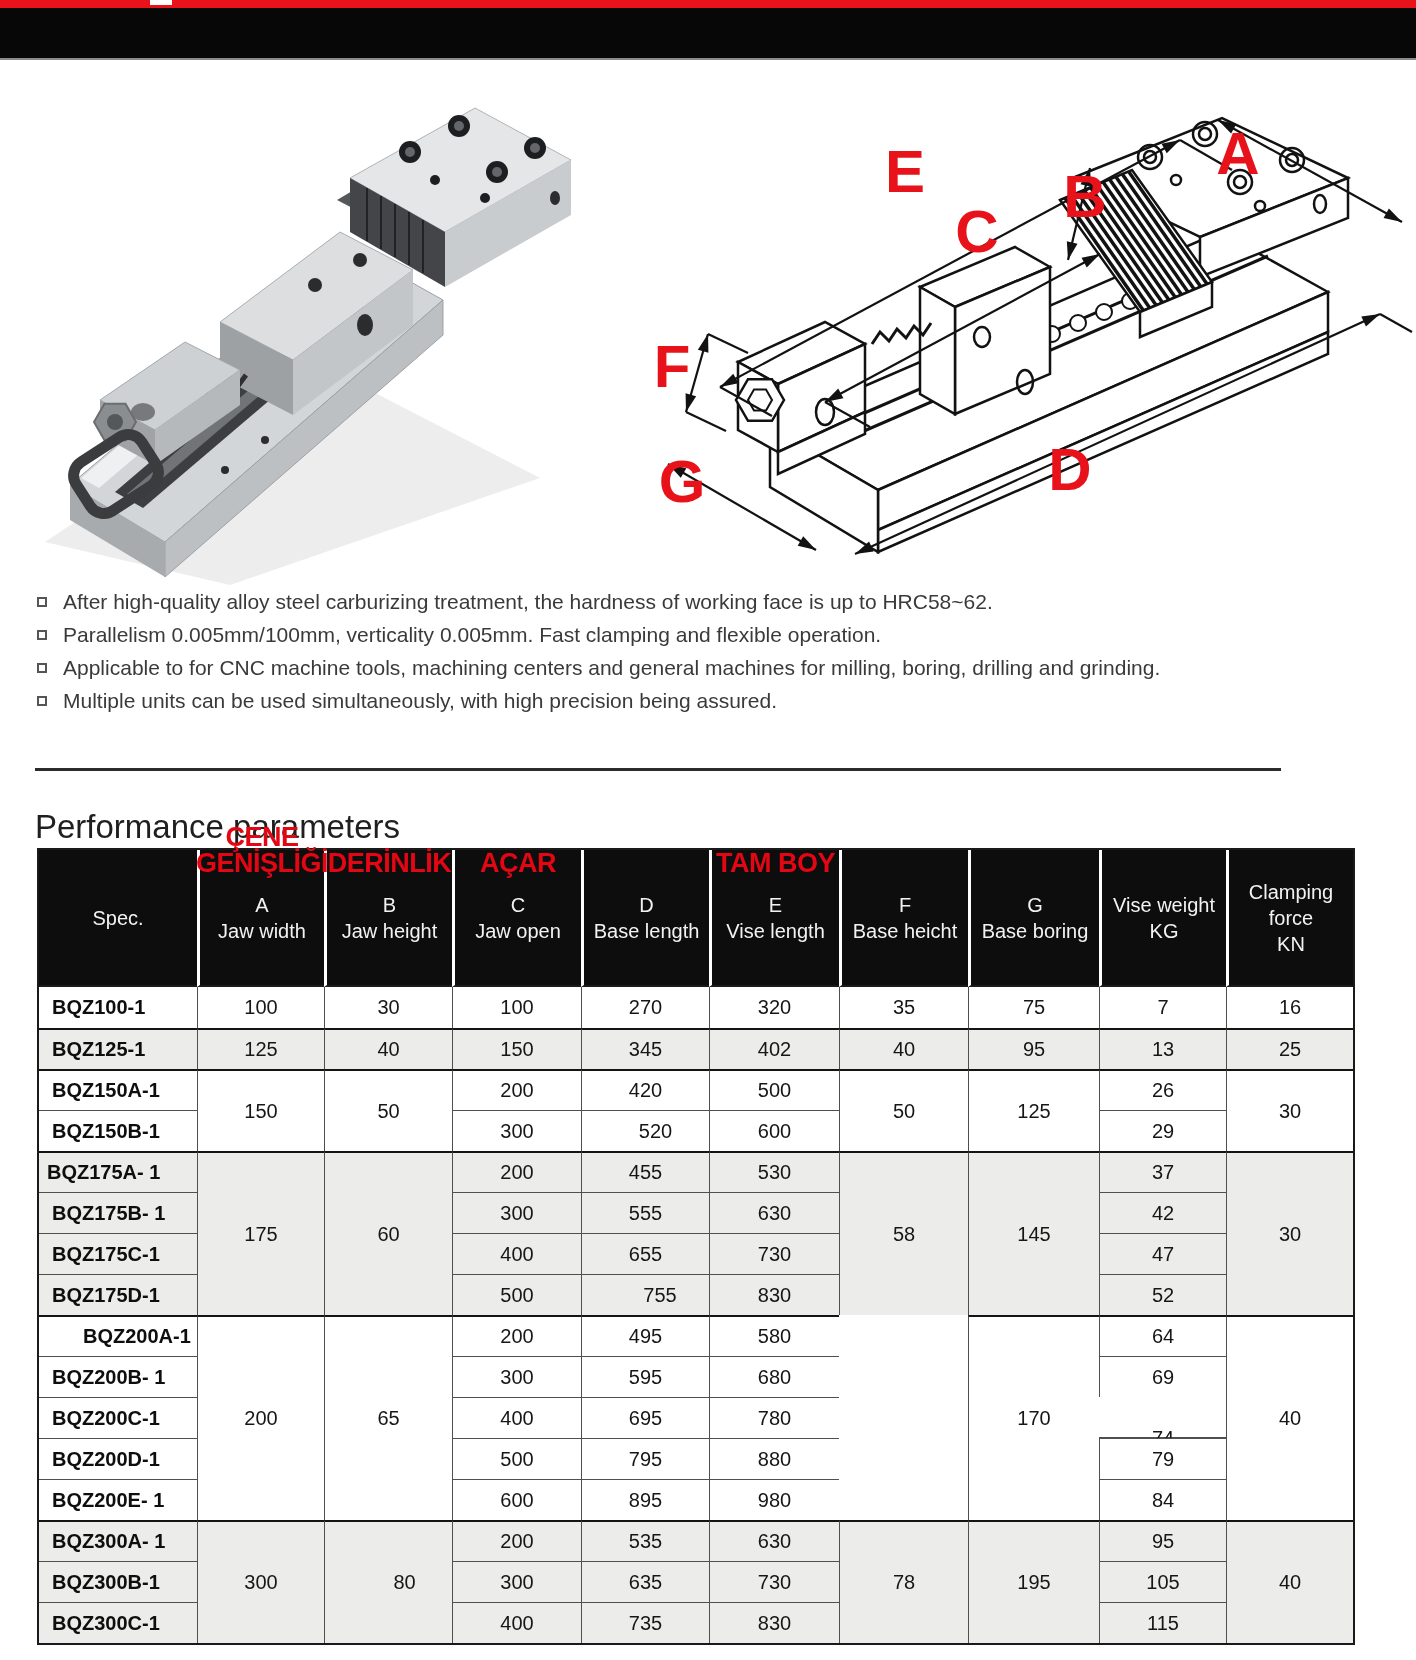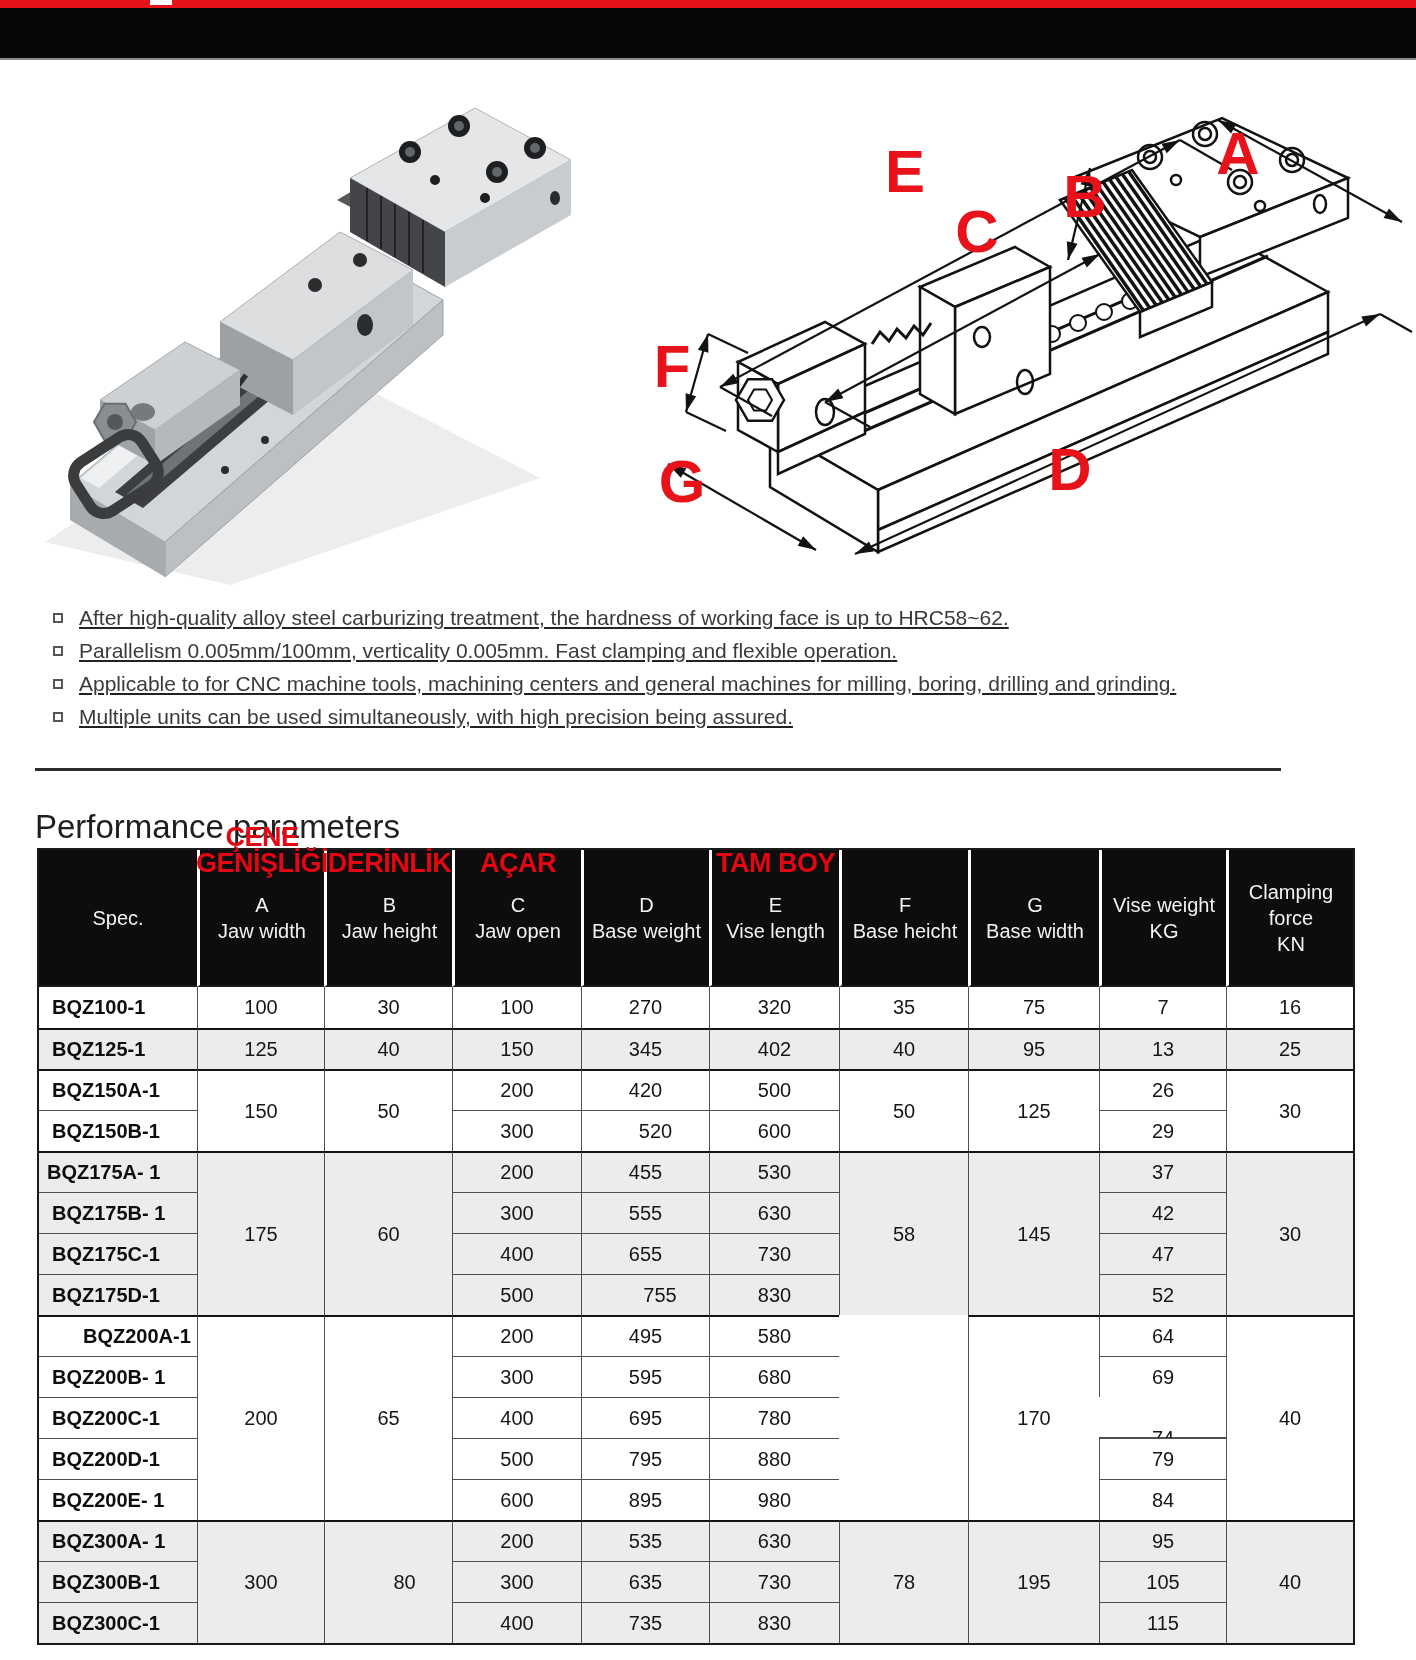--- a/index.html
+++ b/index.html
@@ -9,21 +9,21 @@
   .bar-red{position:absolute;left:0;top:0;width:1416px;height:8px;background:#e8131a;}
   .bar-red .notch{position:absolute;left:150px;top:0;width:22px;height:5px;background:#fff;}
   .bar-black{position:absolute;left:0;top:8px;width:1416px;height:50px;background:#070707;border-bottom:2px solid #8a8a8a;}
 
   
   .photo-wrap{position:absolute;left:15px;top:80px;width:595px;height:505px;}
   .diagram-wrap{position:absolute;left:620px;top:82px;width:796px;height:478px;}
   .dim-letter{font-family:"Liberation Sans",sans-serif;font-weight:bold;fill:#e8131a;font-size:60px;}
 
   
-  .features{position:absolute;left:35px;top:585px;width:1345px;list-style:none;margin:16px;padding:0;text-decoration:underline;}
+  .features{position:absolute;left:35px;top:585px;width:1345px;list-style:none;margin:0;padding:0;}
   .features li{display:flex;align-items:flex-start;font-size:21px;line-height:33px;color:#3a3a3a;}
   .features .sq{flex:0 0 auto;width:6px;height:6px;border:2px solid #555;margin:12px 16px 0 2px;}
 
   .divider{position:absolute;left:35px;top:768px;width:1246px;height:3px;background:#2b2b2b;}
   .section-title{position:absolute;left:35px;top:808px;font-size:33px;color:#1f1f1f;}
 
   
   .ptable{position:absolute;left:37px;top:848px;display:grid;
     grid-template-columns:158px 127px 128px 129px 128px 130px 129px 131px 127px 127px;
     grid-template-rows:137px repeat(16,41px);
@@ -258,36 +258,36 @@
     </div>
     <div class="th c3" style="grid-area: 1 / 4;">
       <div class="red-note">
         <div>AÇAR</div>
       </div>
       <div>C</div>
       <div>Jaw open</div>
     </div>
     <div class="th c4" style="grid-area: 1 / 5;">
       <div>D</div>
-      <div>Base weight</div>
+      <div>Base length</div>
     </div>
     <div class="th c5" style="grid-area: 1 / 6;">
       <div class="red-note">
         <div>TAM BOY</div>
       </div>
       <div>E</div>
       <div>Vise length</div>
     </div>
     <div class="th c6" style="grid-area: 1 / 7;">
       <div>F</div>
       <div>Base heicht</div>
     </div>
     <div class="th c7" style="grid-area: 1 / 8;">
       <div>G</div>
-      <div>Base width</div>
+      <div>Base boring</div>
     </div>
     <div class="th c8" style="grid-area: 1 / 9;">
       <div>Vise weight</div>
       <div>KG</div>
     </div>
     <div class="th c9" style="grid-area: 1 / 10;">
       <div>Clamping</div>
       <div>force</div>
       <div>KN</div>
     </div>

